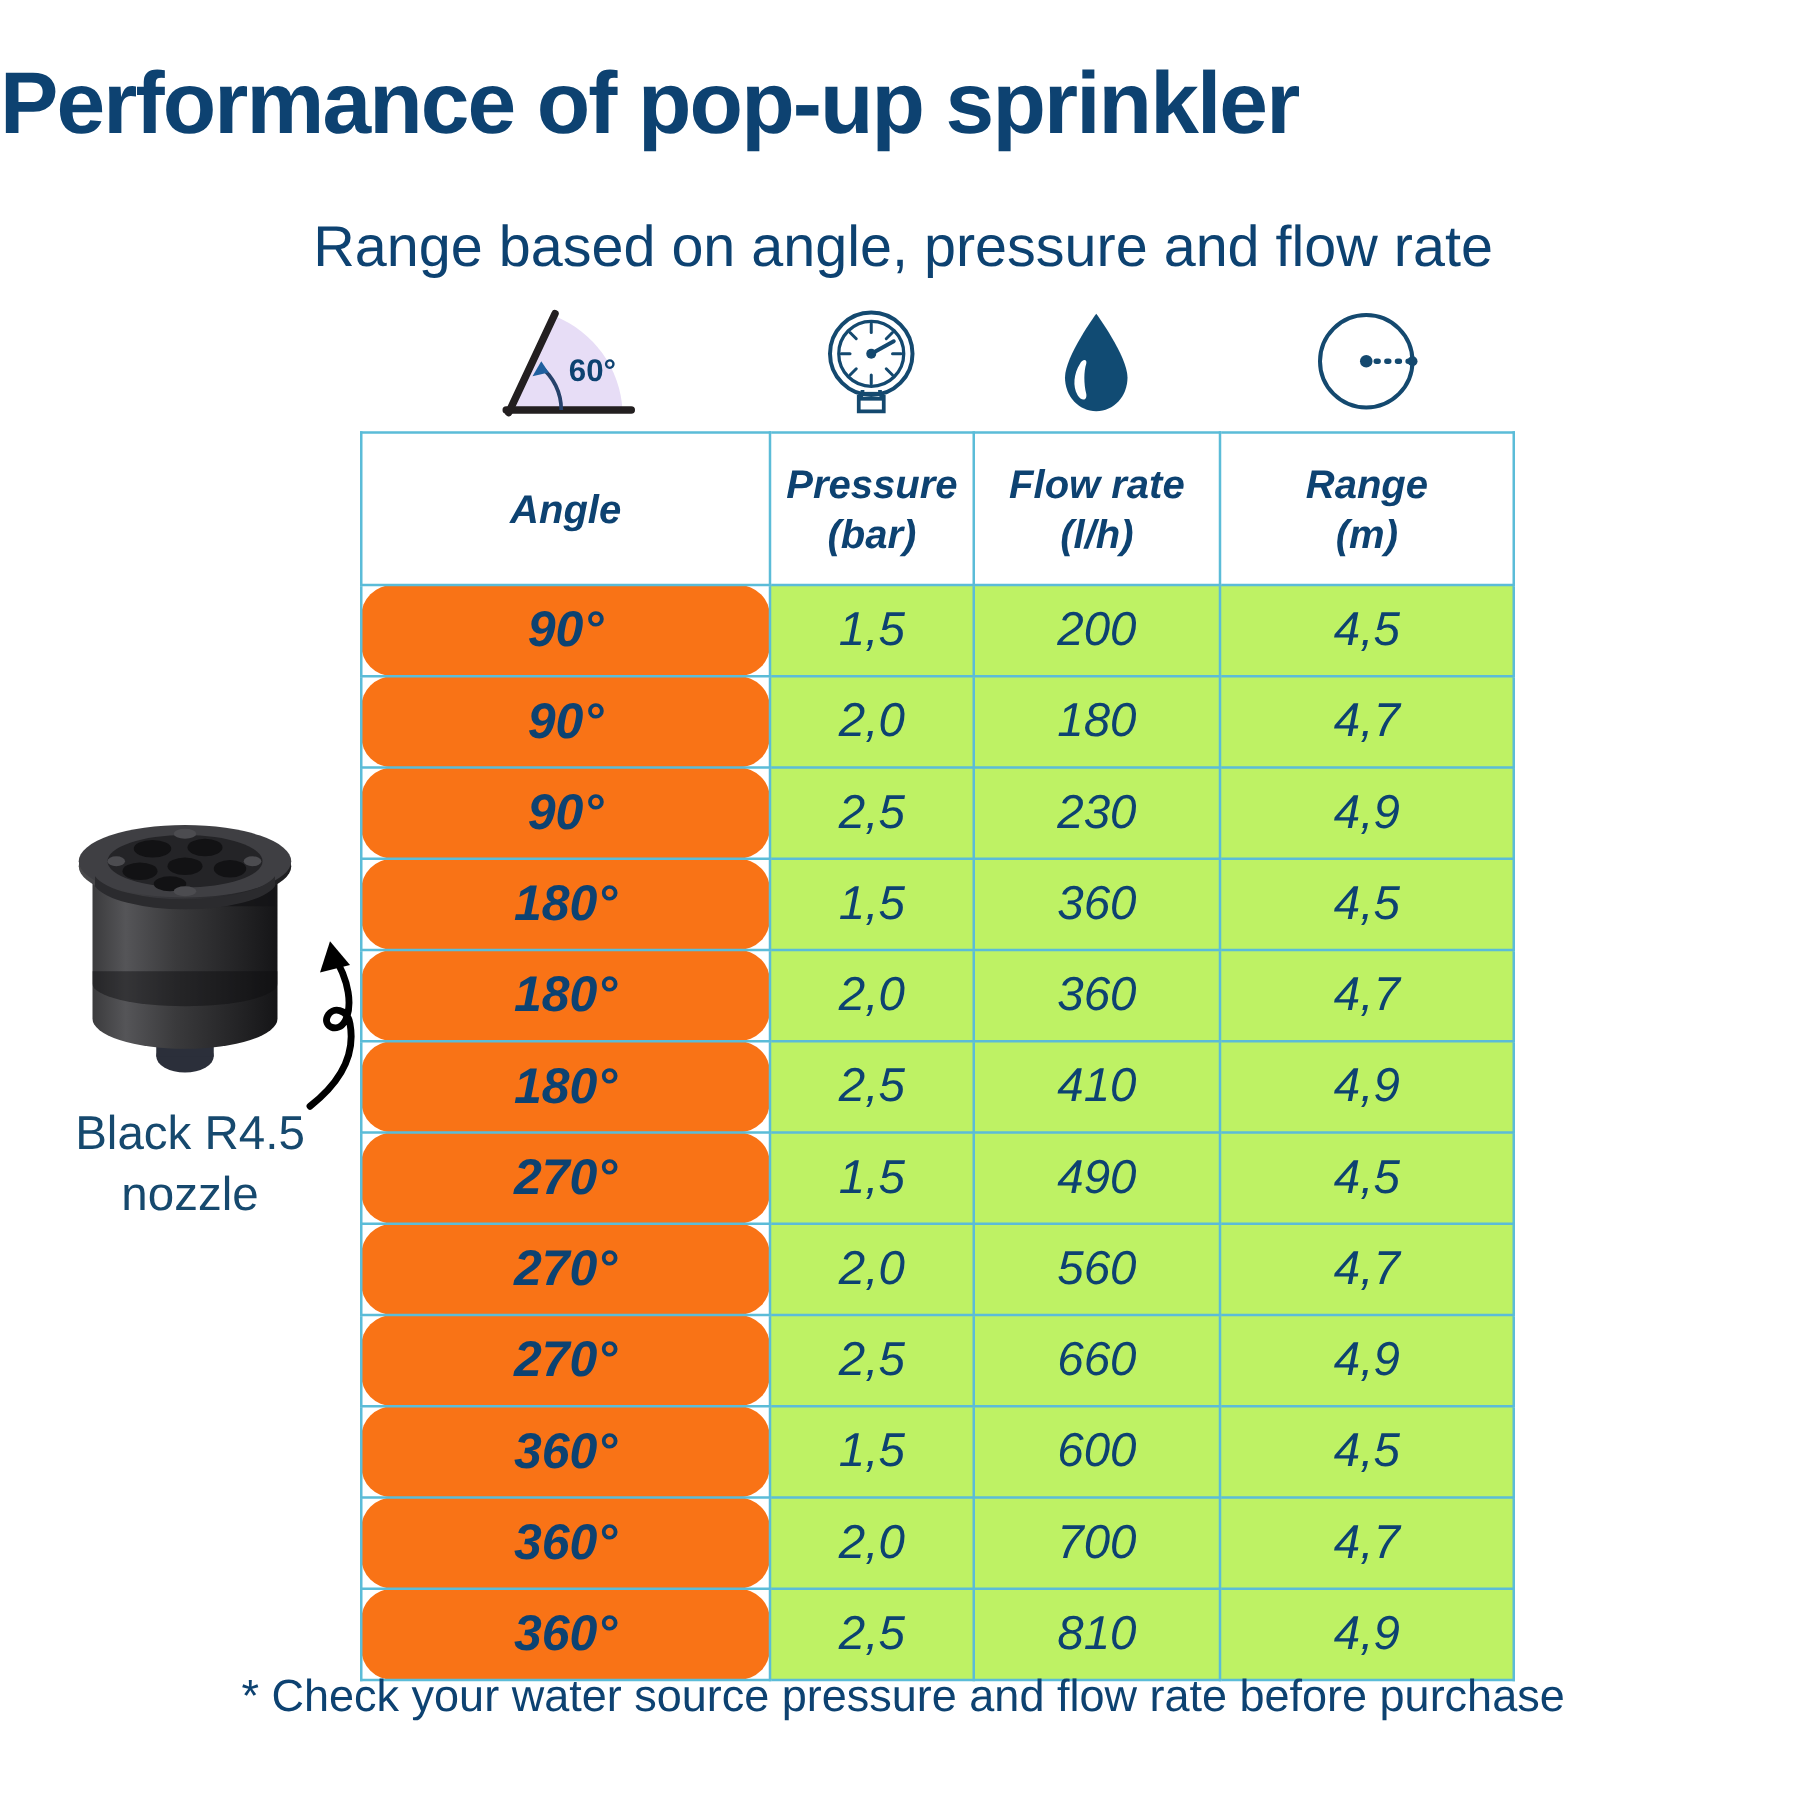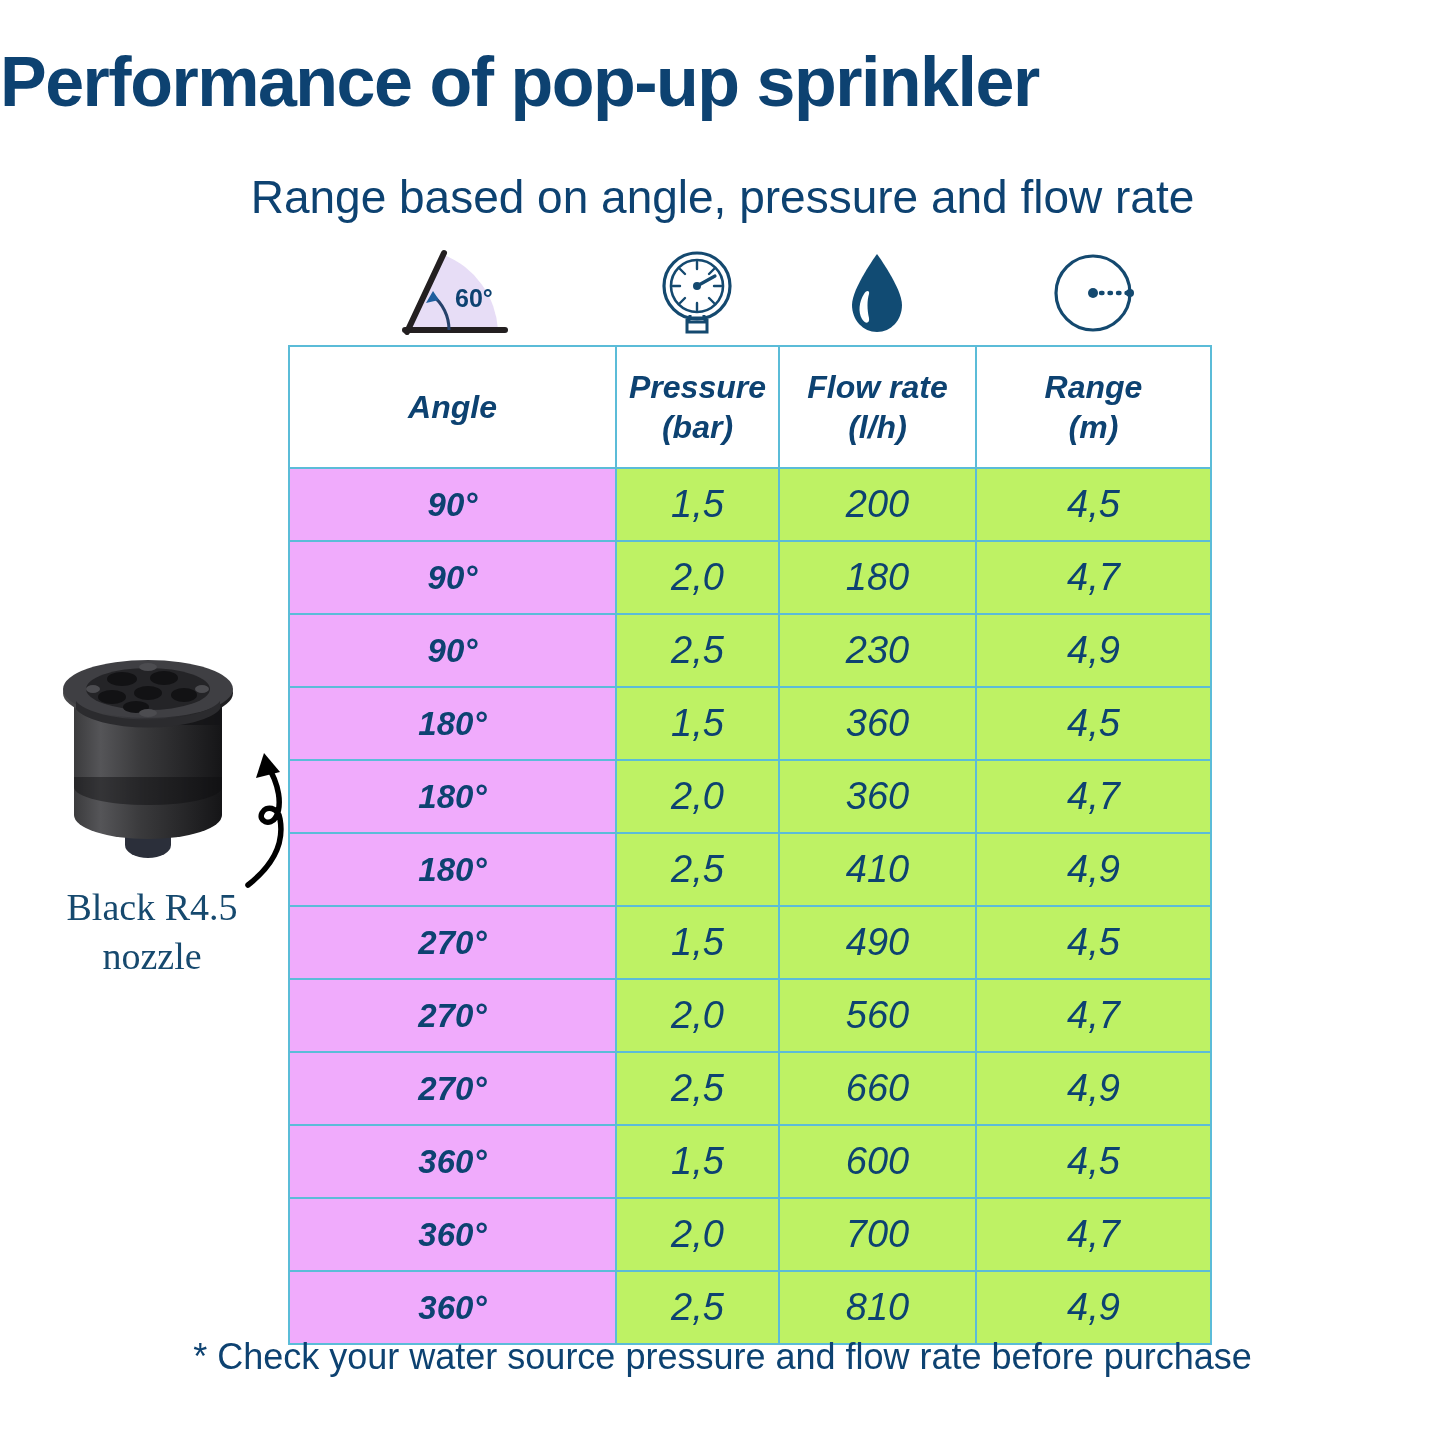--- a/index.html
+++ b/index.html
@@ -48,21 +48,21 @@
     top: 245px;
     left: 288px;
     width: 922px;
     height: 95px;
   }
   .icon-cell {
     position: absolute;
     top: 0;
     height: 95px;
     display: flex;
-    align-items: center;
+    align-items: flex-start;
     justify-content: center;
   }
   #icon-angle    { left: 0px;   width: 327px; }
   #icon-pressure { left: 327px; width: 163px; }
   #icon-flow     { left: 490px; width: 197px; }
   #icon-range    { left: 687px; width: 235px; }
 
   
   #perf-table {
     position: absolute;
@@ -87,23 +87,24 @@
     background: #ffffff;
     padding: 0 4px;
   }
   #perf-table td {
     height: 69px;
     font-size: 38px;
     font-weight: normal;
     background: #bef264;
   }
   #perf-table td.angle-cell {
-    background: #f0abfc;
+    background: #f97316;
     font-weight: bold;
-    font-size: 33px;
+    font-size: 40px;
+    border-radius: 25px;
   }
   col.c-angle    { width: 327px; }
   col.c-pressure { width: 163px; }
   col.c-flow     { width: 197px; }
   col.c-range    { width: 235px; }
 
   
   #footnote {
     position: absolute;
     top: 1336px;
@@ -115,21 +116,20 @@
     white-space: nowrap;
   }
 
   
   #product {
     position: absolute;
     left: 22px;
     top: 645px;
     width: 270px;
     height: 345px;
-    font-family: Liberation Serif, serif;
   }
   #product-photo {
     position: absolute;
     left: 30px;
     top: 0px;
     width: 192px;
     height: 215px;
   }
   #product-arrow {
     position: absolute;

